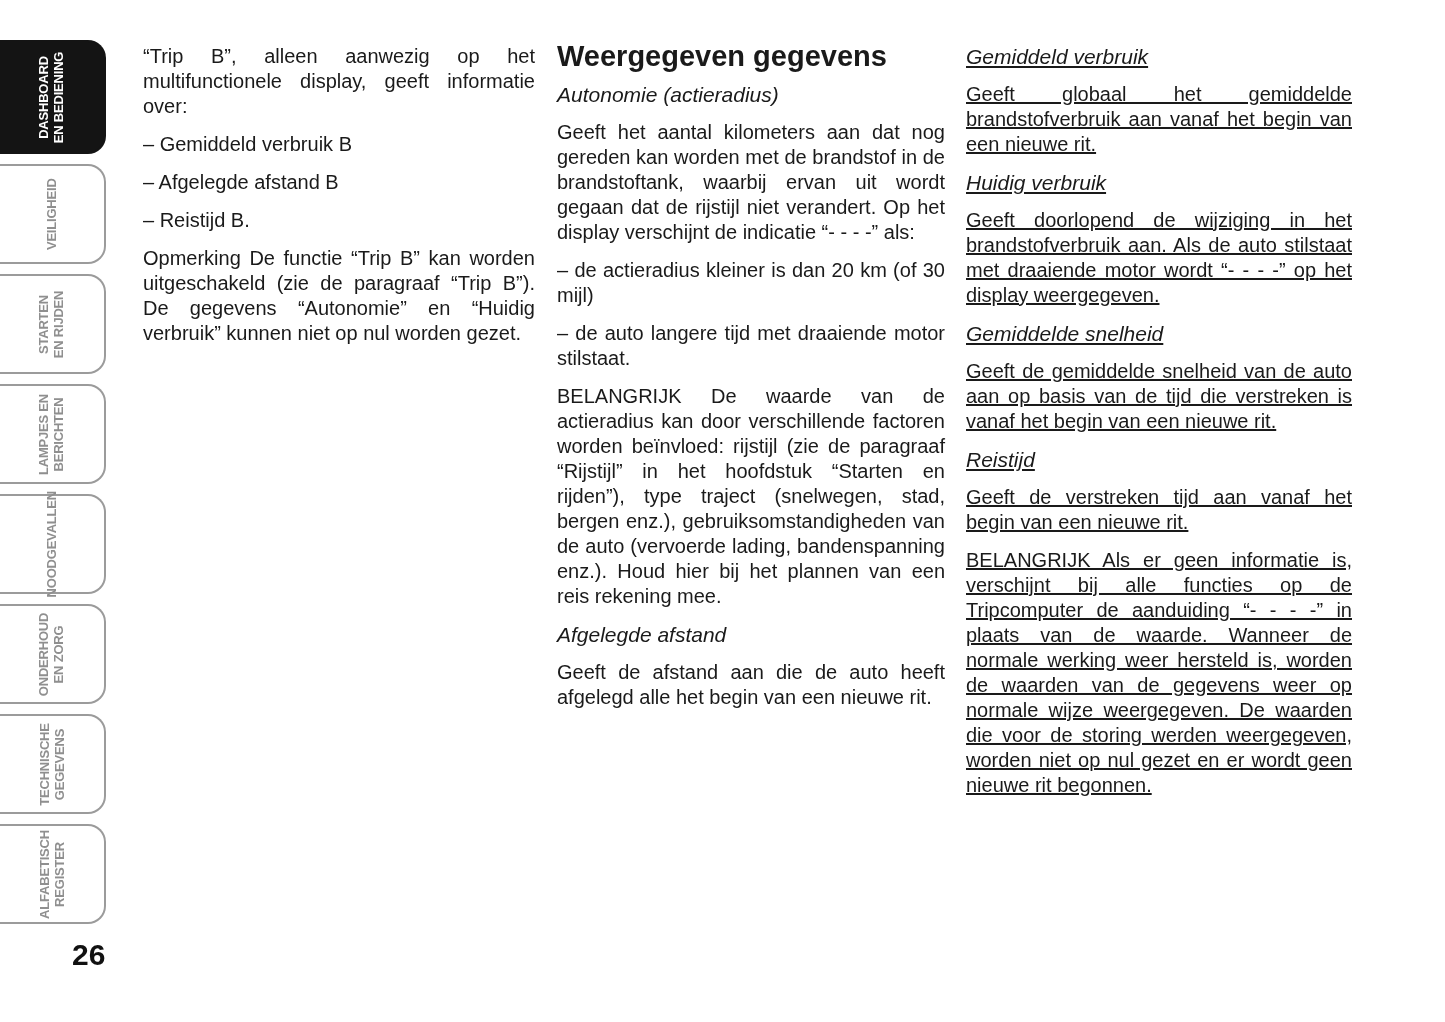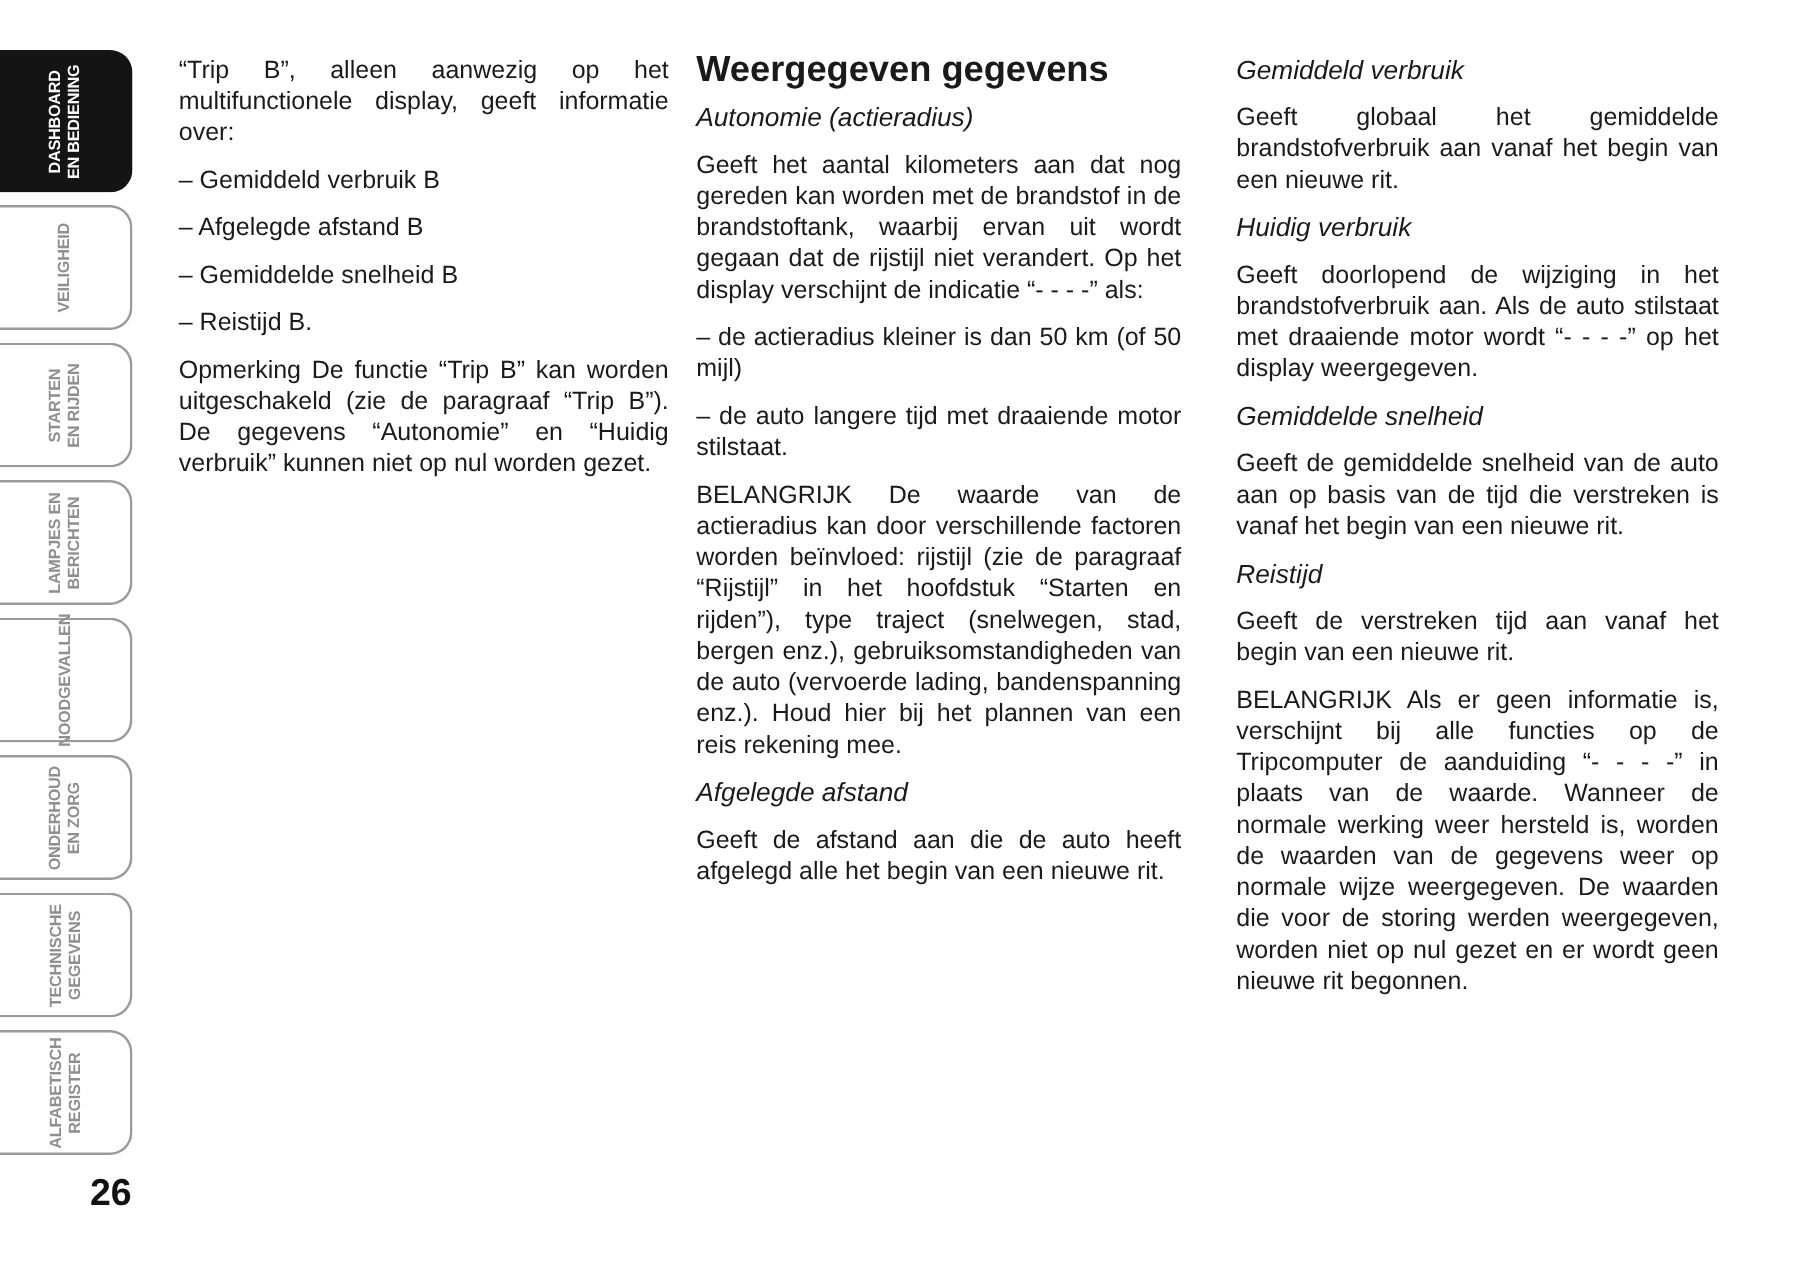--- a/index.html
+++ b/index.html
@@ -54,21 +54,21 @@
     color: #111111;
   }
 
   
   .col {
     position: absolute;
     top: 44px;
   }
   #col1 { left: 143px; width: 392px; }
   #col2 { left: 557px; width: 388px; }
-  #col3 { left: 989px; width: 386px; }
+  #col3 { left: 966px; width: 386px; text-decoration: underline; }
 
   .para {
     margin: 0 0 13px 0;
     font-size: 20px;
     line-height: 25px;
     text-align: justify;
     color: #1a1a1a;
   }
   .heading {
     margin: 0 0 13px 0;
@@ -140,30 +140,29 @@
       </div>
     </div>
   </div>
 
   <div class="page-number">26</div>
 
   <div id="col1" class="col">
     <p class="para">“Trip B”, alleen aanwezig op het multifunctionele display, geeft informatie over:</p>
     <p class="para">– Gemiddeld verbruik B</p>
     <p class="para">– Afgelegde afstand B</p>
-    <p class="para">– Gemiddelde snelheid B</p>
     <p class="para">– Reistijd B.</p>
     <p class="para"><span class="bold">Opmerking</span><span> De functie “Trip B” kan worden uitgeschakeld (zie de paragraaf “Trip B”). De gegevens “Autonomie” en “Huidig verbruik” kunnen niet op nul worden gezet.</span></p>
   </div>
 
   <div id="col2" class="col">
     <h2 class="heading">Weergegeven gegevens</h2>
     <h3 class="subheading">Autonomie (actieradius)</h3>
     <p class="para">Geeft het aantal kilometers aan dat nog gereden kan worden met de brandstof in de brandstoftank, waarbij ervan uit wordt gegaan dat de rijstijl niet verandert. Op het display verschijnt de indicatie “- - - -” als:</p>
-    <p class="para">– de actieradius kleiner is dan 50 km (of 50 mijl)</p>
+    <p class="para">– de actieradius kleiner is dan 20 km (of 30 mijl)</p>
     <p class="para">– de auto langere tijd met draaiende motor stilstaat.</p>
     <p class="para">BELANGRIJK De waarde van de actieradius kan door verschillende factoren worden beïnvloed: rijstijl (zie de paragraaf “Rijstijl” in het hoofdstuk “Starten en rijden”), type traject (snelwegen, stad, bergen enz.), gebruiksomstandigheden van de auto (vervoerde lading, bandenspanning enz.). Houd hier bij het plannen van een reis rekening mee.</p>
     <h3 class="subheading">Afgelegde afstand</h3>
     <p class="para">Geeft de afstand aan die de auto heeft afgelegd alle het begin van een nieuwe rit.</p>
   </div>
 
   <div id="col3" class="col">
     <h3 class="subheading">Gemiddeld verbruik</h3>
     <p class="para">Geeft globaal het gemiddelde brandstofverbruik aan vanaf het begin van een nieuwe rit.</p>
     <h3 class="subheading">Huidig verbruik</h3>

